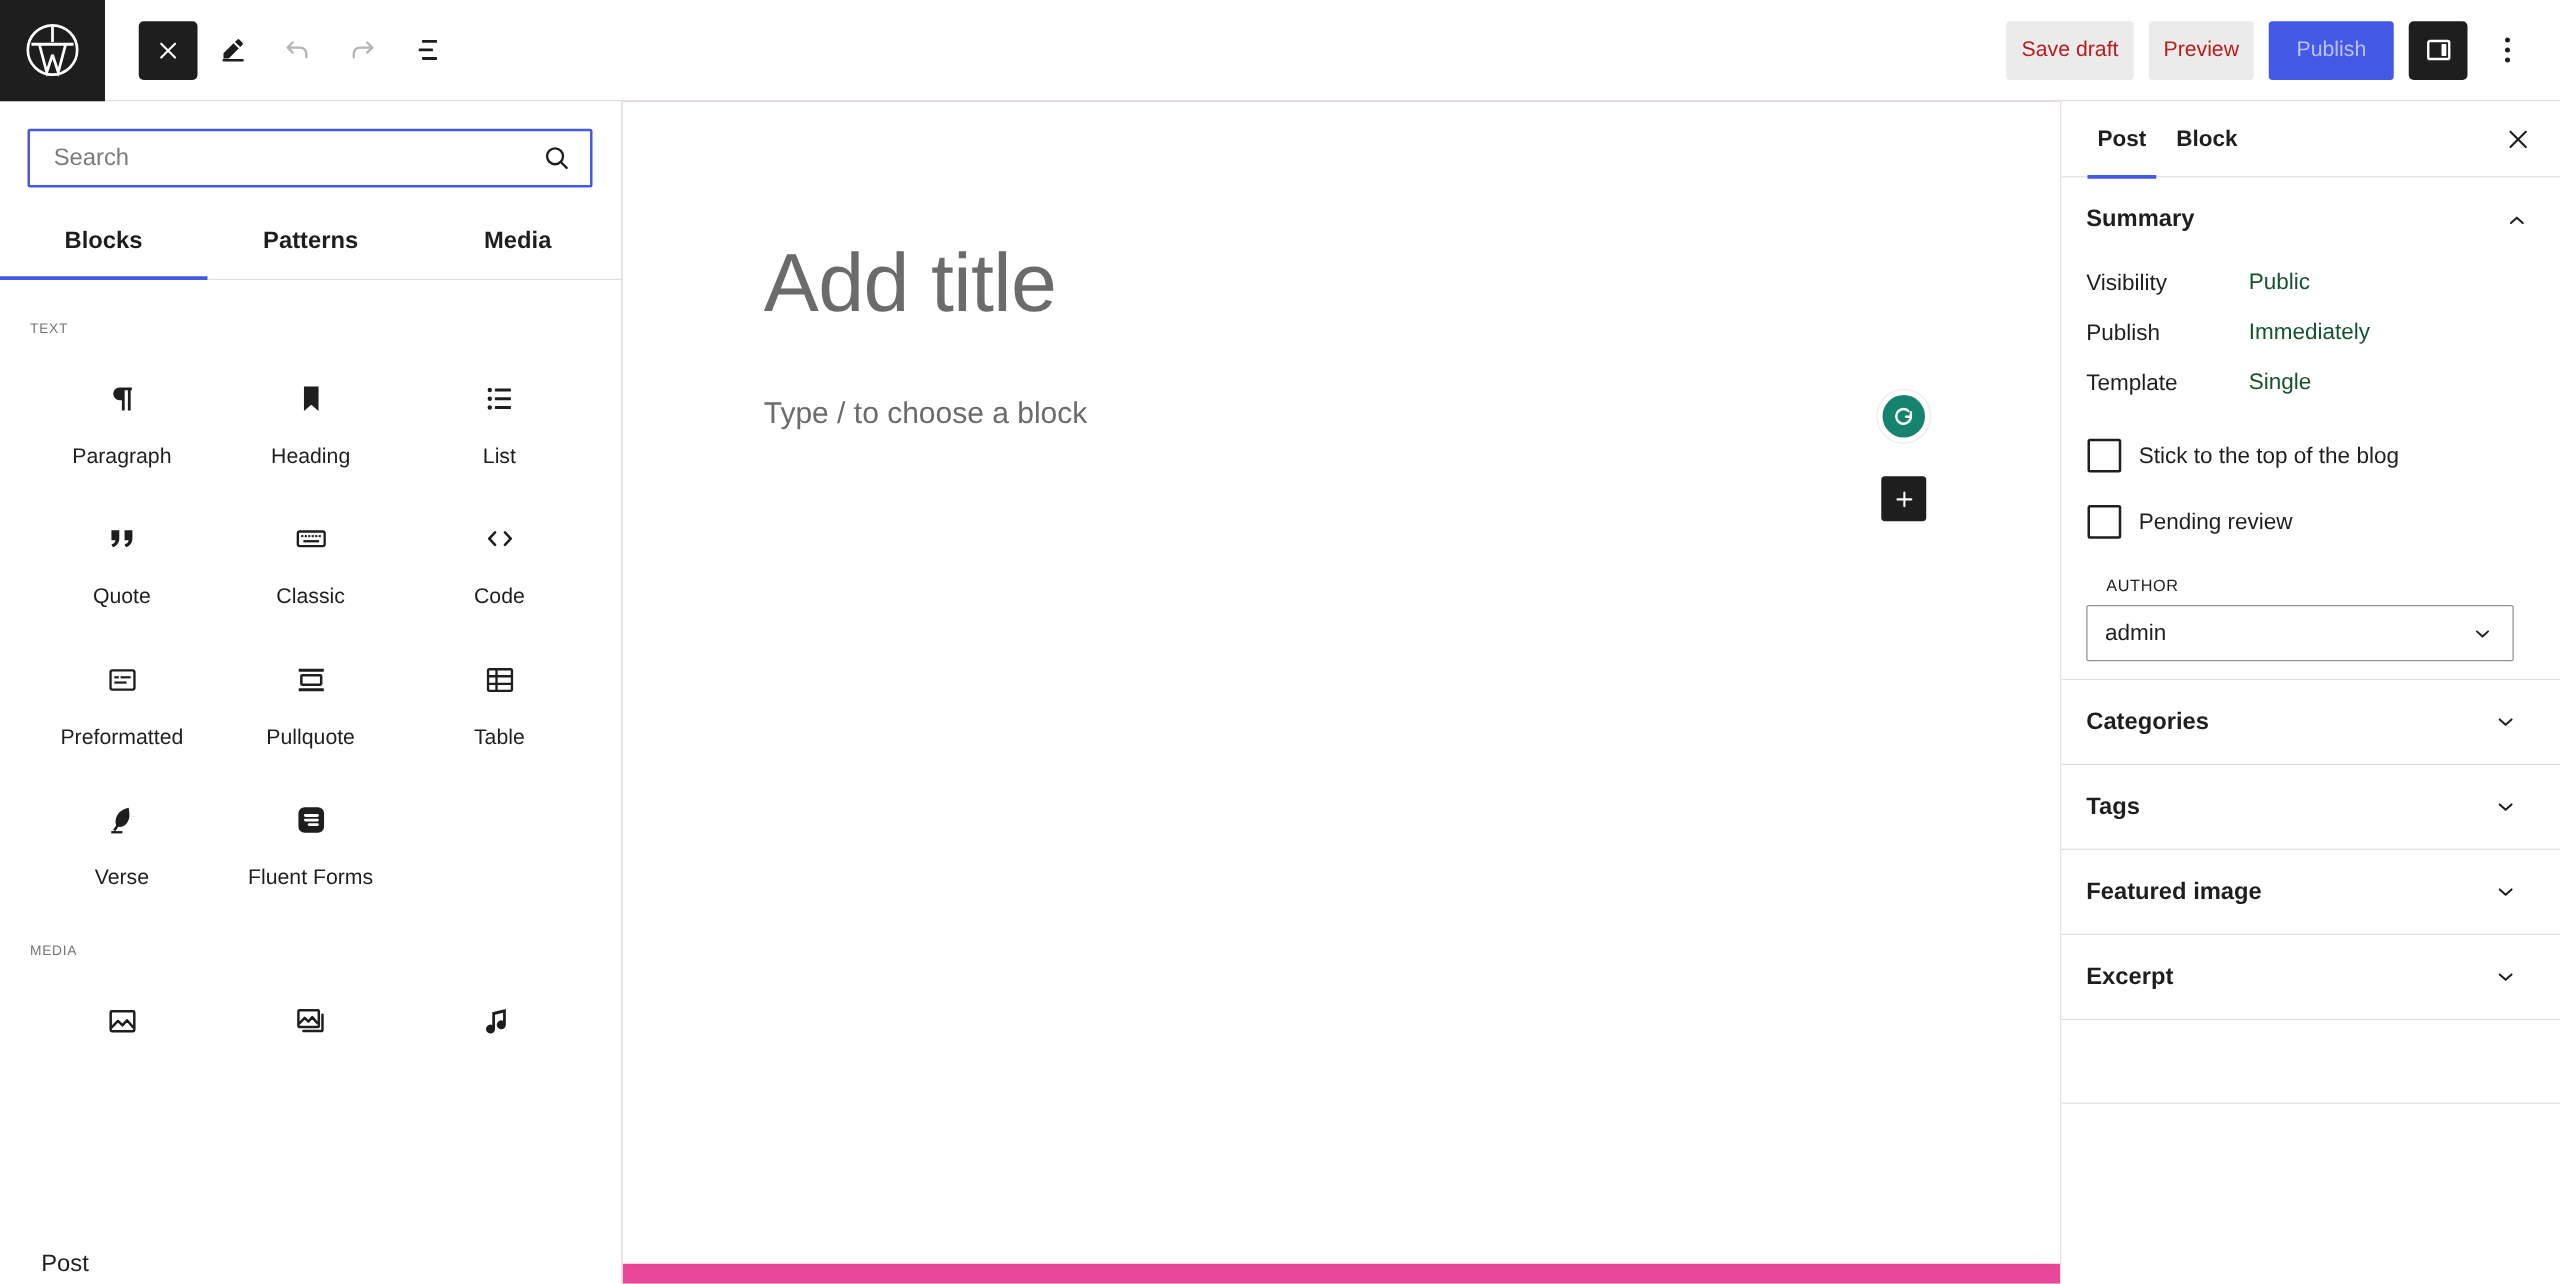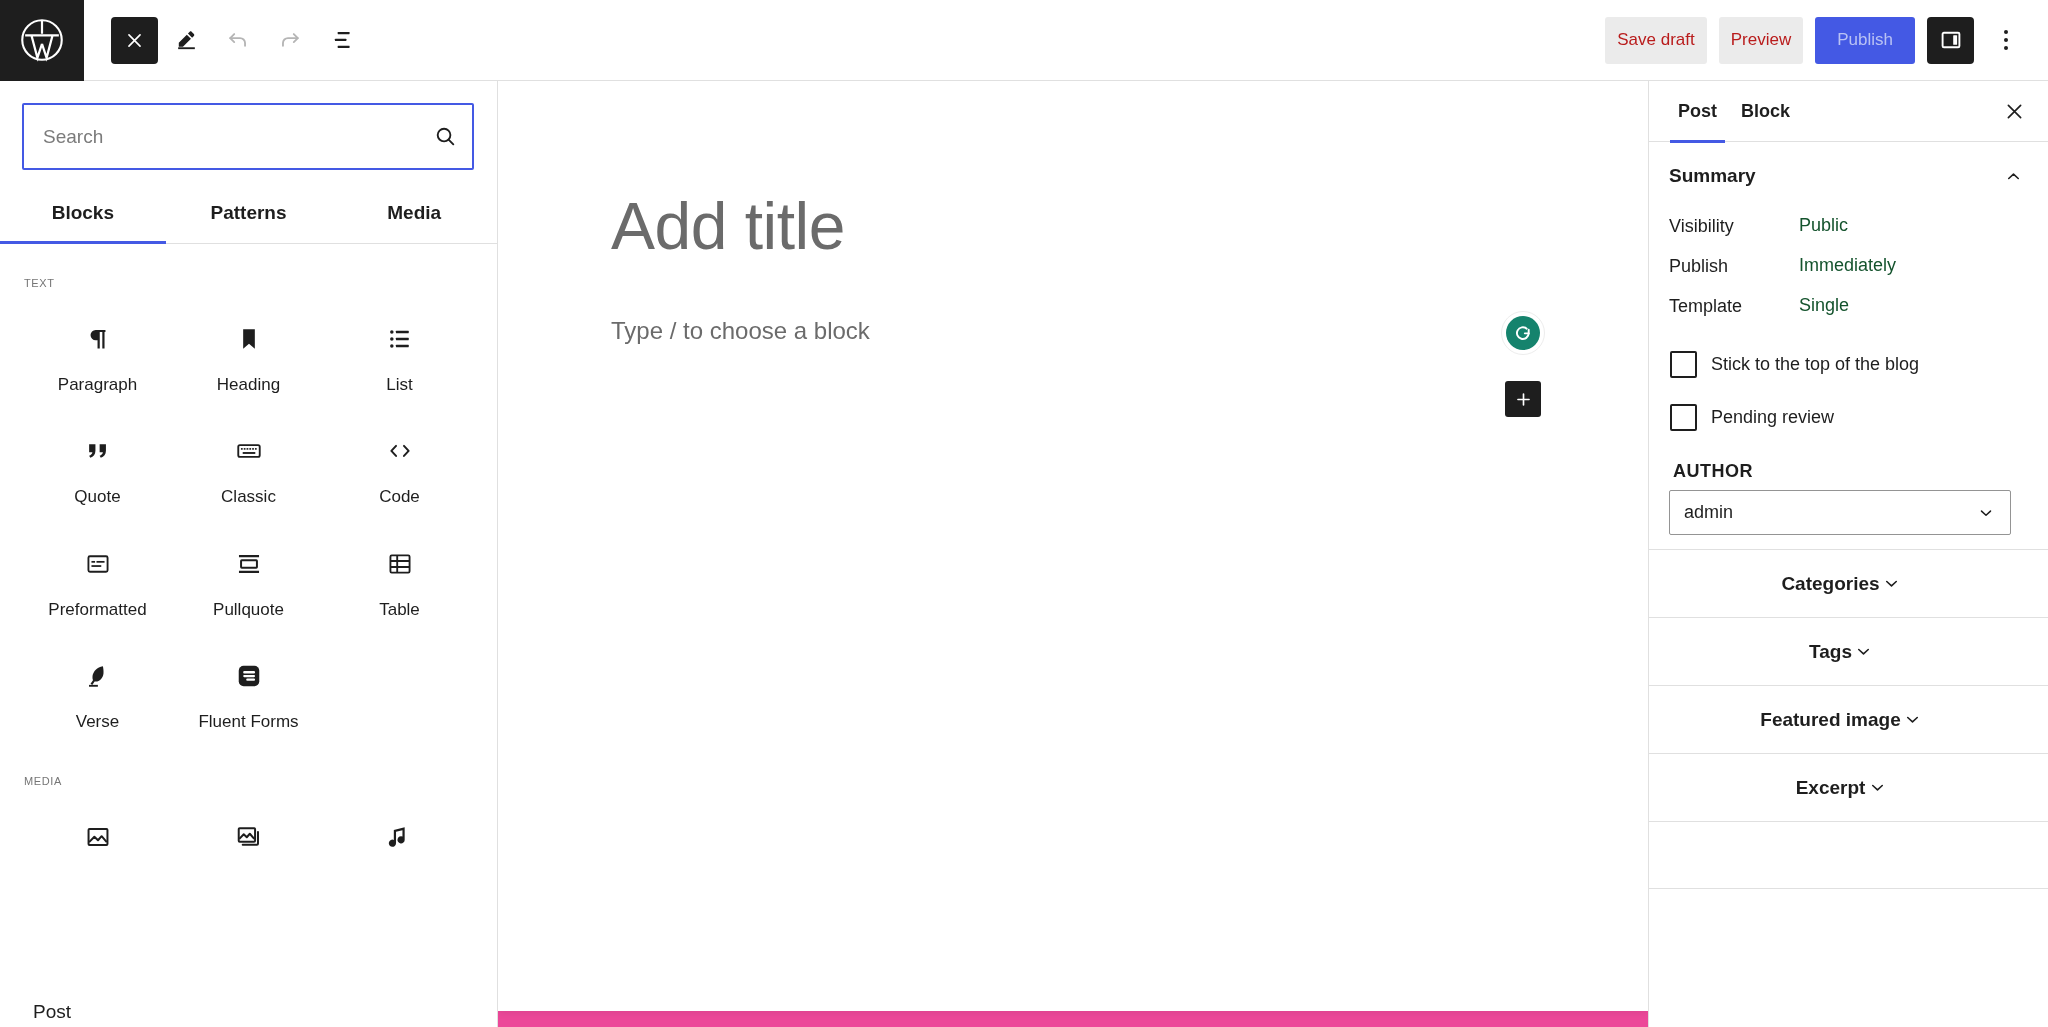--- a/index.html
+++ b/index.html
@@ -67,21 +67,21 @@
   .inserter {
     position: absolute; top: 81px; left: 0;
     width: 498px; height: 946px;
     background: #fff;
     border-right: 1px solid #e0e0e0;
     display: flex; flex-direction: column;
     z-index: 30;
   }
   .search-wrap { padding: 22px 22px 0 22px; position: relative; }
   .search-box {
-    width: 452px; height: 67px;
+    width: 452px; height: 47px;
     border: 2px solid #4459e4; border-radius: 2px;
     background: #fff;
     display:flex; align-items:center;
     padding: 0 14px 0 19px;
   }
   .search-box input {
     flex: 1; border: none; outline: none; background: transparent;
     font-size: 19px; color: #1e1e1e;
     font-family: "Liberation Sans", sans-serif;
   }
@@ -228,33 +228,33 @@
   .chk-row {
     display:flex; align-items:center; gap: 14px;
     padding: 13px 0 13px 1px; cursor:pointer;
   }
   .chk-box {
     width: 27px; height: 27px; border: 2px solid #1e1e1e;
     border-radius: 2px; background:#fff; flex:0 0 auto;
   }
   .chk-label { font-size: 18px; color:#1e1e1e; }
   .field-label {
-    font-size: 18px; color: #1e1e1e; letter-spacing: 0.5px;
-    font-weight: bold; margin: 17px 0 8px 4px;
+    font-size: 13px; color: #1e1e1e; letter-spacing: 0.5px;
+    font-weight: normal; margin: 17px 0 8px 16px;
   }
   .select-box {
     width: 342px; height: 45px; border: 1px solid #949494;
     border-radius: 2px; background:#fff;
     display:flex; align-items:center; padding: 0 12px 0 14px;
     cursor:pointer; margin-bottom: 10px;
   }
   .select-val { flex:1; font-size: 18px; color:#1e1e1e; }
 
   .collapse-row {
-    display:flex; align-items:center; justify-content:center;
+    display:flex; align-items:center; justify-content:space-between;
     height: 68px; padding: 0 32px 0 20px;
     border-top: 1px solid #e0e0e0; cursor:pointer;
   }
   .collapse-row .panel-title { font-size: 19px; }
 
   .chev { display:flex; align-items:center; justify-content:center; width: 24px; height:24px;}
   svg { display:block; }
 </style>
 </head>
 <body>

